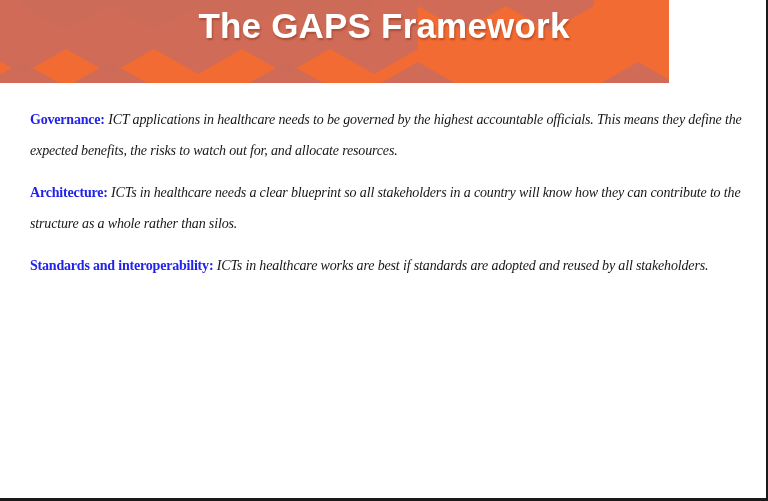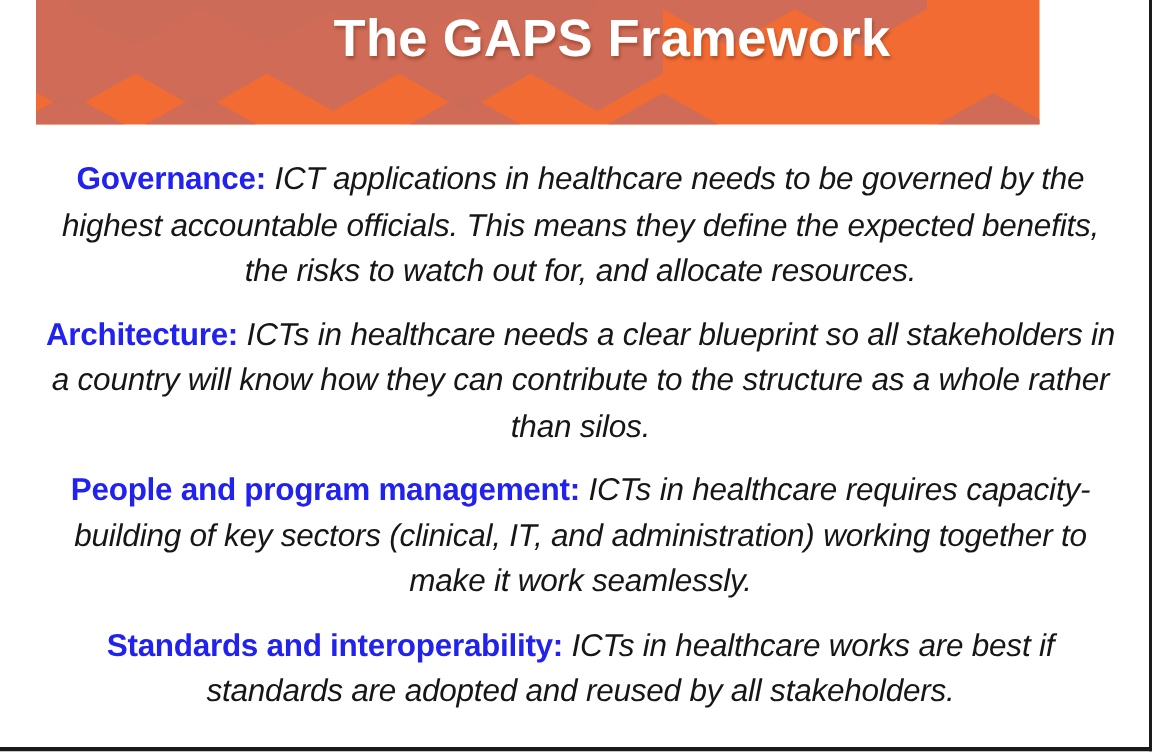--- a/index.html
+++ b/index.html
@@ -21,21 +21,20 @@
     border-bottom: 3px solid #1a1a1a;
   }
 
   
   #header {
     position: relative;
     width: 669px;
     height: 83px;
     background: #F26B33;
     overflow: hidden;
-    margin-left: 24px;
   }
   #header-pattern {
     position: absolute;
     left: 0; top: 0;
     width: 768px;
     height: 83px;
     pointer-events: none;
   }
   #header-title {
     position: absolute;
@@ -56,27 +55,27 @@
   #body {
     position: absolute;
     left: 0;
     top: 83px;
     width: 768px;
     height: 415px;
     padding: 22px 24px 0 30px;
     box-sizing: border-box;
   }
   .para {
-    font-family: Liberation Sans, sans-serif;
-    font-size: 21px;
+    font-family: Liberation Serif, serif;
+    font-size: 14px;
     line-height: 30.5px;
     color: #161616;
     font-style: italic;
     margin: 0 0 12px 0;
-    text-align: center;
+    text-align: left;
     letter-spacing: -0.15px;
   }
   .para:last-child { margin-bottom: 17px; }
   .para .lead {
     color: #2222EE;
     font-weight: bold;
     font-style: normal;
     letter-spacing: -0.2px;
   }
   .para .rest {
@@ -111,18 +110,17 @@
     </svg>
     <div id="header-title">The GAPS Framework</div>
   </div>
 
   <div id="body">
 
     <p class="para"><span class="lead">Governance:</span><span class="rest"> ICT applications in healthcare needs to be governed by the highest accountable officials. This means they define the expected benefits, the risks to watch out for, and allocate resources.</span></p>
 
     <p class="para"><span class="lead">Architecture:</span><span class="rest"> ICTs in healthcare needs a clear blueprint so all stakeholders in a country will know how they can contribute to the structure as a whole rather than silos.</span></p>
 
-    <p class="para"><span class="lead">People and program management:</span><span class="rest"> ICTs in healthcare requires capacity-building of key sectors (clinical, IT, and administration) working together to make it work seamlessly.</span></p>
 
     <p class="para"><span class="lead">Standards and interoperability:</span><span class="rest"> ICTs in healthcare works are best if standards are adopted and reused by all stakeholders.</span></p>
 
   </div>
 </div>
 
 </body></html>

